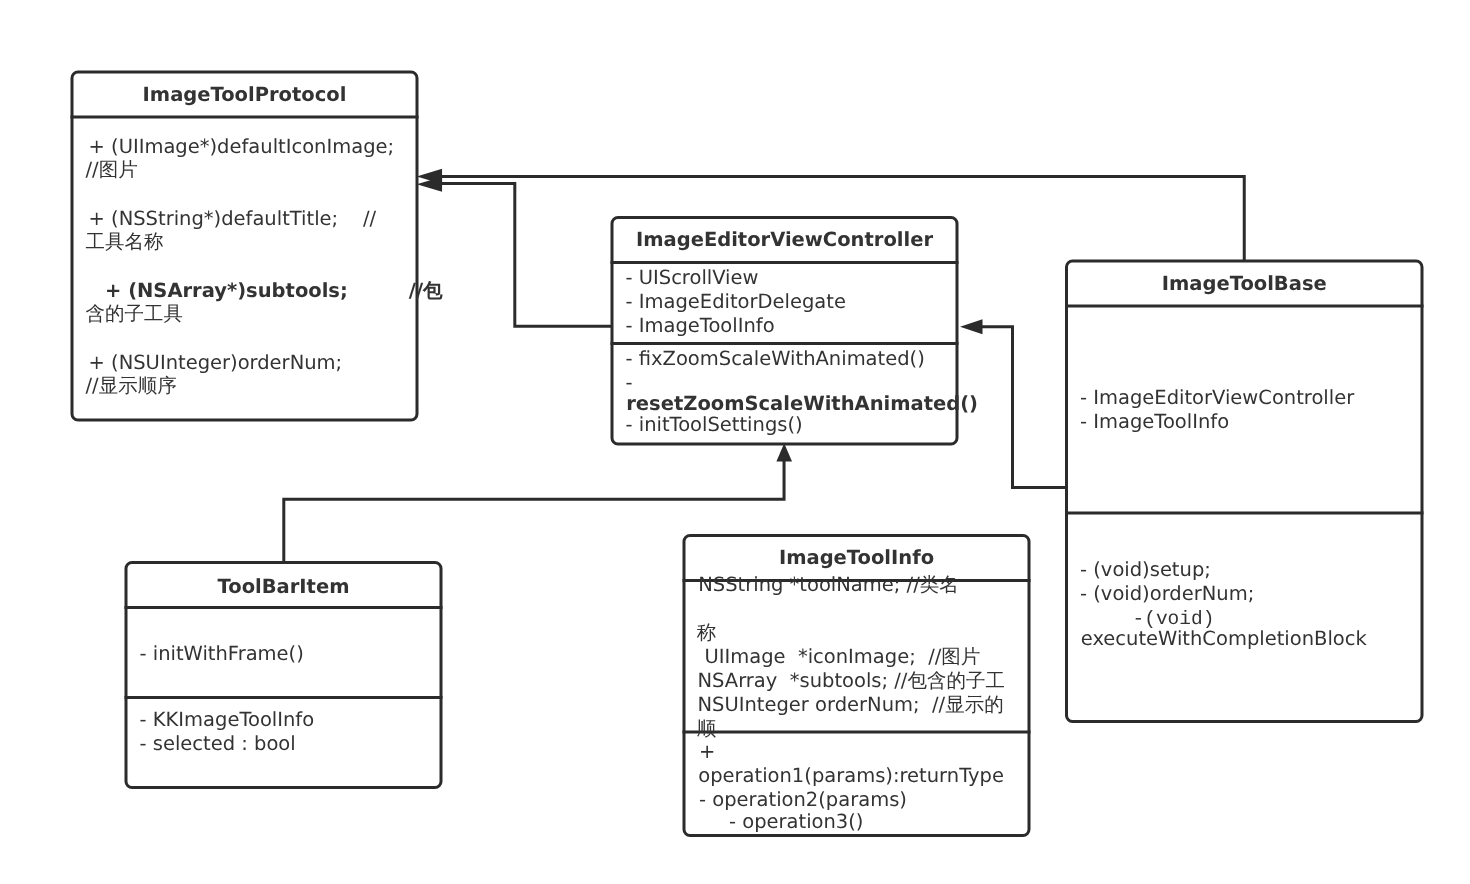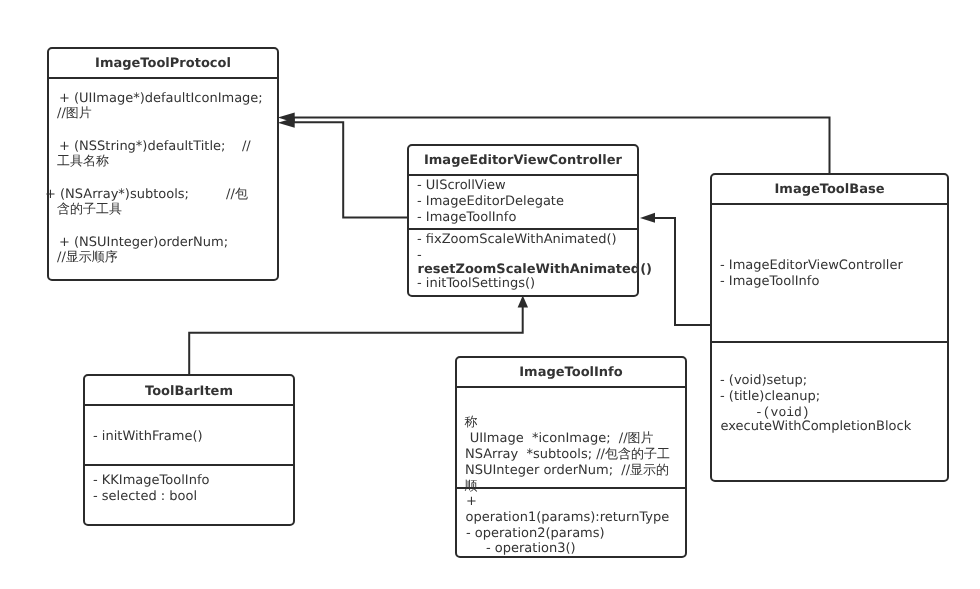--- a/index.html
+++ b/index.html
@@ -62,40 +62,41 @@
     <div class="title" style="left:710px;top:175px;width:239px;">ImageToolBase</div>
     <div class="title" style="left:83px;top:376.5px;width:212px;">ToolBarItem</div>
     <div class="title" style="left:455px;top:358px;width:232px;">ImageToolInfo</div>
   </div>
 
   <div class="layer">
     <div class="ln" style="left:59px;top:90.6px;">+ (UIImage*)defaultIconImage;</div>
     <div class="ln" style="left:57px;top:106.2px;">//图片</div>
     <div class="ln" style="left:59px;top:138.6px;">+ (NSString*)defaultTitle;    //</div>
     <div class="ln" style="left:57px;top:154.2px;">工具名称</div>
-    <div class="ln" style="left:45px;top:186.6px;">+ (NSArray*)subtools;         //包</div>
+    <div class="ln" style="left:70px;top:186.6px;font-weight:bold;">+ (NSArray*)subtools;         //包</div>
     <div class="ln" style="left:57px;top:202.2px;">含的子工具</div>
     <div class="ln" style="left:59px;top:234.6px;">+ (NSUInteger)orderNum;</div>
     <div class="ln" style="left:57px;top:250.2px;">//显示顺序</div>
     <div class="ln" style="left:417px;top:178px;">- UIScrollView</div>
     <div class="ln" style="left:417px;top:193.8px;">- ImageEditorDelegate</div>
     <div class="ln" style="left:417px;top:209.6px;">- ImageToolInfo</div>
     <div class="ln" style="left:417px;top:232px;">- fixZoomScaleWithAnimated()</div>
     <div class="ln" style="left:417px;top:247.8px;">-</div>
     <div class="ln" style="left:417.5px;top:262.1px;font-weight:bold;">resetZoomScaleWithAnimated()</div>
     <div class="ln" style="left:417px;top:276.4px;">- initToolSettings()</div>
     <div class="ln" style="left:720px;top:258px;">- ImageEditorViewController</div>
     <div class="ln" style="left:720px;top:274px;">- ImageToolInfo</div>
     <div class="ln" style="left:720px;top:373px;">- (void)setup;</div>
-    <div class="ln" style="left:720px;top:388.8px;">- (title)cleanup;</div>
+    <div class="ln" style="left:720px;top:388.8px;">- (void)orderNum;</div>
     <div class="ln" style="left:755px;top:404.6px;font-family:Liberation Mono, monospace;">-(void)</div>
     <div class="ln" style="left:720.5px;top:419.4px;">executeWithCompletionBlock</div>
     <div class="ln" style="left:93px;top:428.5px;">- initWithFrame()</div>
     <div class="ln" style="left:93px;top:473px;">- KKImageToolInfo</div>
     <div class="ln" style="left:93px;top:488.8px;">- selected : bool</div>
+    <div class="ln" style="left:465.5px;top:382.6px;">NSString *toolName; //类名</div>
     <div class="ln" style="left:464.5px;top:414.8px;">称</div>
     <div class="ln" style="left:465.5px;top:430.9px;"> UIImage  *iconImage;  //图片</div>
     <div class="ln" style="left:465px;top:447px;">NSArray  *subtools; //包含的子工</div>
     <div class="ln" style="left:465px;top:463.1px;">NSUInteger orderNum;  //显示的</div>
     <div class="ln" style="left:464.5px;top:479.2px;">顺</div>
     <div class="ln" style="left:466px;top:494px;">+</div>
     <div class="ln" style="left:465.5px;top:509.8px;">operation1(params):returnType</div>
     <div class="ln" style="left:466px;top:525.6px;">- operation2(params)</div>
     <div class="ln" style="left:486px;top:541.4px;">- operation3()</div>
   </div>

